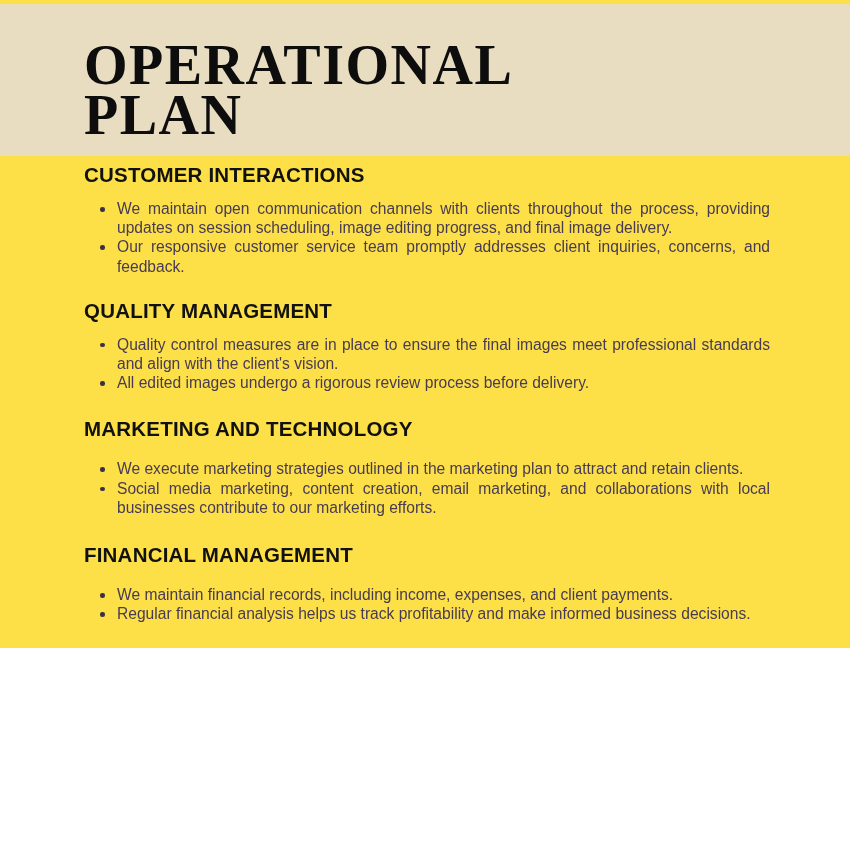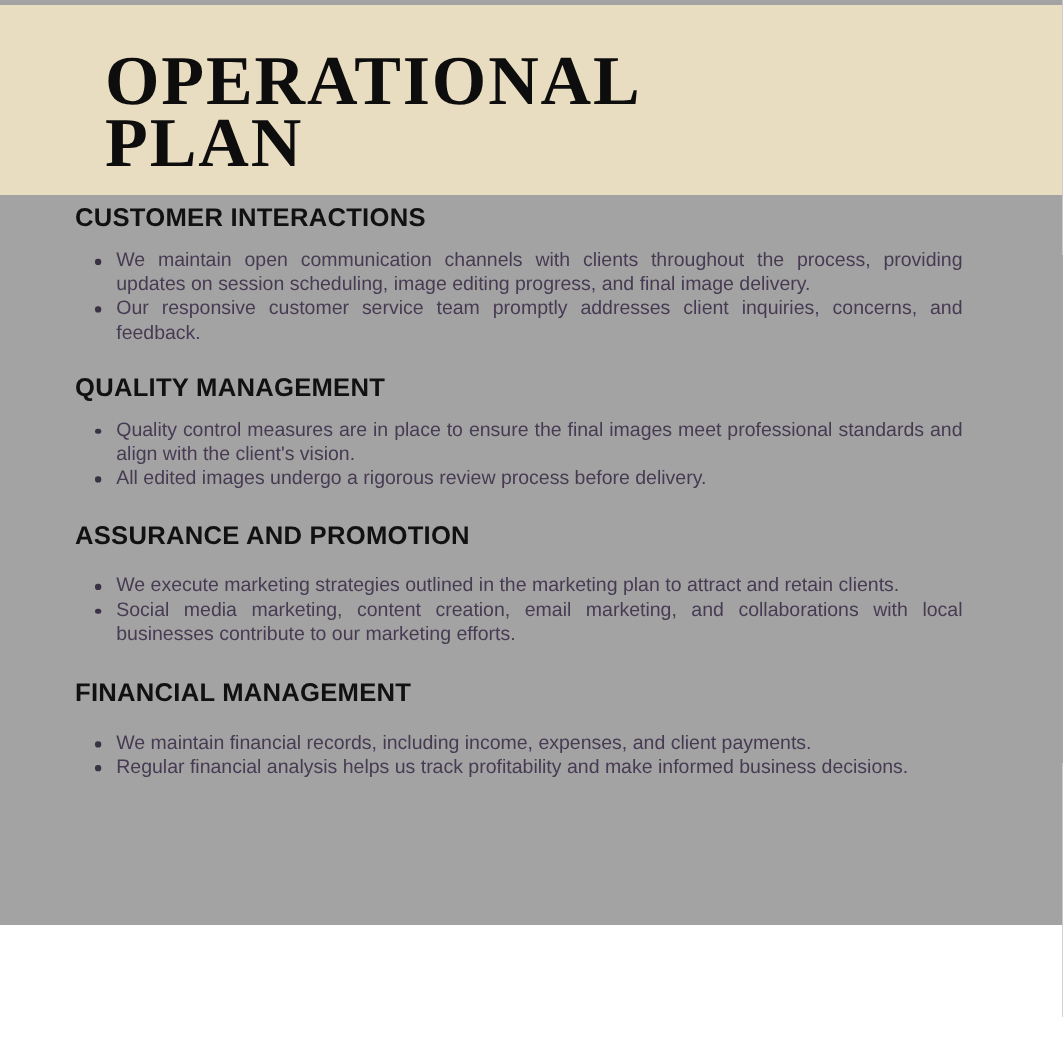--- a/index.html
+++ b/index.html
@@ -9,22 +9,22 @@
   body {
     width: 850px;
     height: 850px;
     background: #ffffff;
     font-family: "Liberation Sans", sans-serif;
     overflow: hidden;
   }
   .page {
     position: relative;
     width: 850px;
-    height: 740px;
-    background: #a3a3a3;
+    height: 648px;
+    background: #fde047;
   }
 
   
   .banner {
     position: absolute;
     left: 0;
     top: 4px;
     width: 850px;
     height: 152px;
     background: #e9ddc1;
@@ -46,21 +46,21 @@
   }
 
   
   .content {
     position: absolute;
     left: 0;
     top: 162px;
     width: 850px;
   }
   .section {
-    padding: 0 80px 0 60px;
+    padding: 0 80px 0 84px;
   }
   .section-heading {
     font-family: "Liberation Sans", sans-serif;
     font-weight: 700;
     font-size: 20.5px;
     line-height: 26px;
     letter-spacing: 0.2px;
     color: #111111;
     margin: 0;
     padding: 0;
@@ -126,21 +126,21 @@
 
     <div class="section sec-quality">
       <h2 class="section-heading">QUALITY MANAGEMENT</h2>
       <ul class="bullets">
         <li class="bullet">Quality control measures are in place to ensure the final images meet professional standards and align with the client's vision.</li>
         <li class="bullet">All edited images undergo a rigorous review process before delivery.</li>
       </ul>
     </div>
 
     <div class="section sec-marketing">
-      <h2 class="section-heading">ASSURANCE AND PROMOTION</h2>
+      <h2 class="section-heading">MARKETING AND TECHNOLOGY</h2>
       <ul class="bullets">
         <li class="bullet">We execute marketing strategies outlined in the marketing plan to attract and retain clients.</li>
         <li class="bullet">Social media marketing, content creation, email marketing, and collaborations with local businesses contribute to our marketing efforts.</li>
       </ul>
     </div>
 
     <div class="section sec-financial">
       <h2 class="section-heading">FINANCIAL MANAGEMENT</h2>
       <ul class="bullets">
         <li class="bullet">We maintain financial records, including income, expenses, and client payments.</li>

